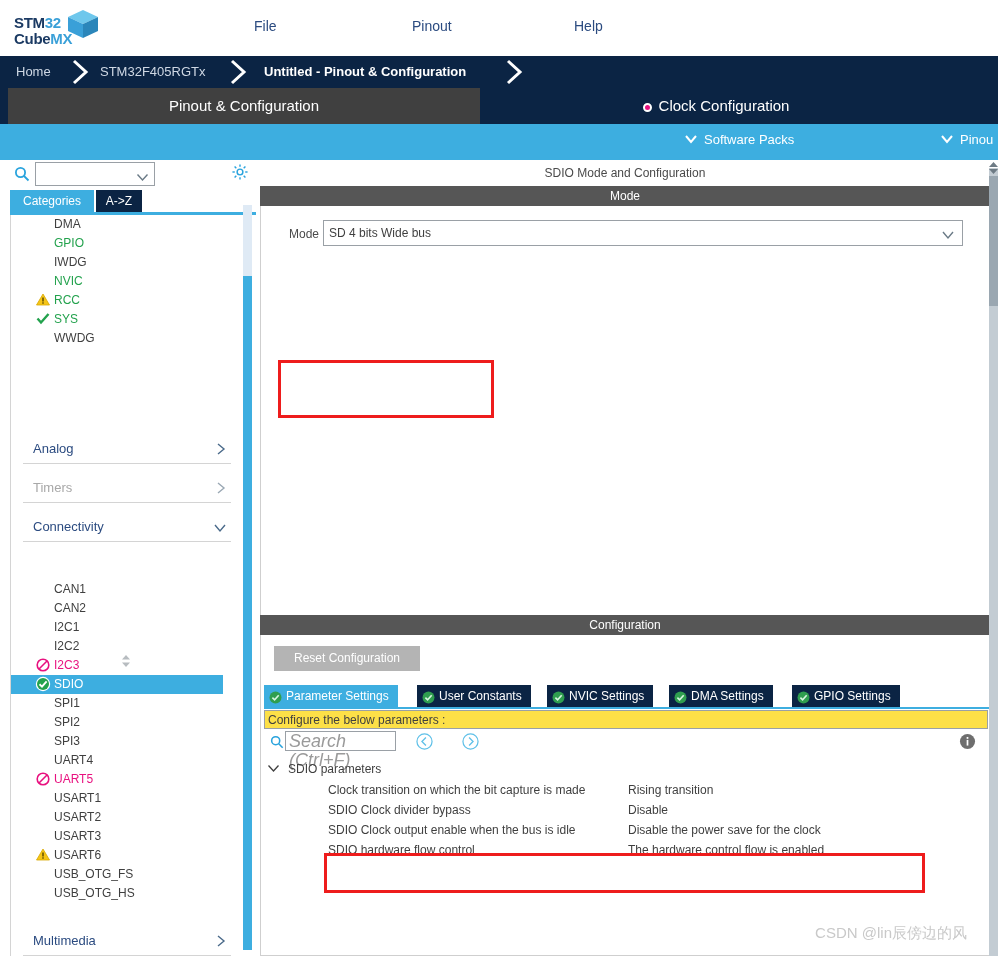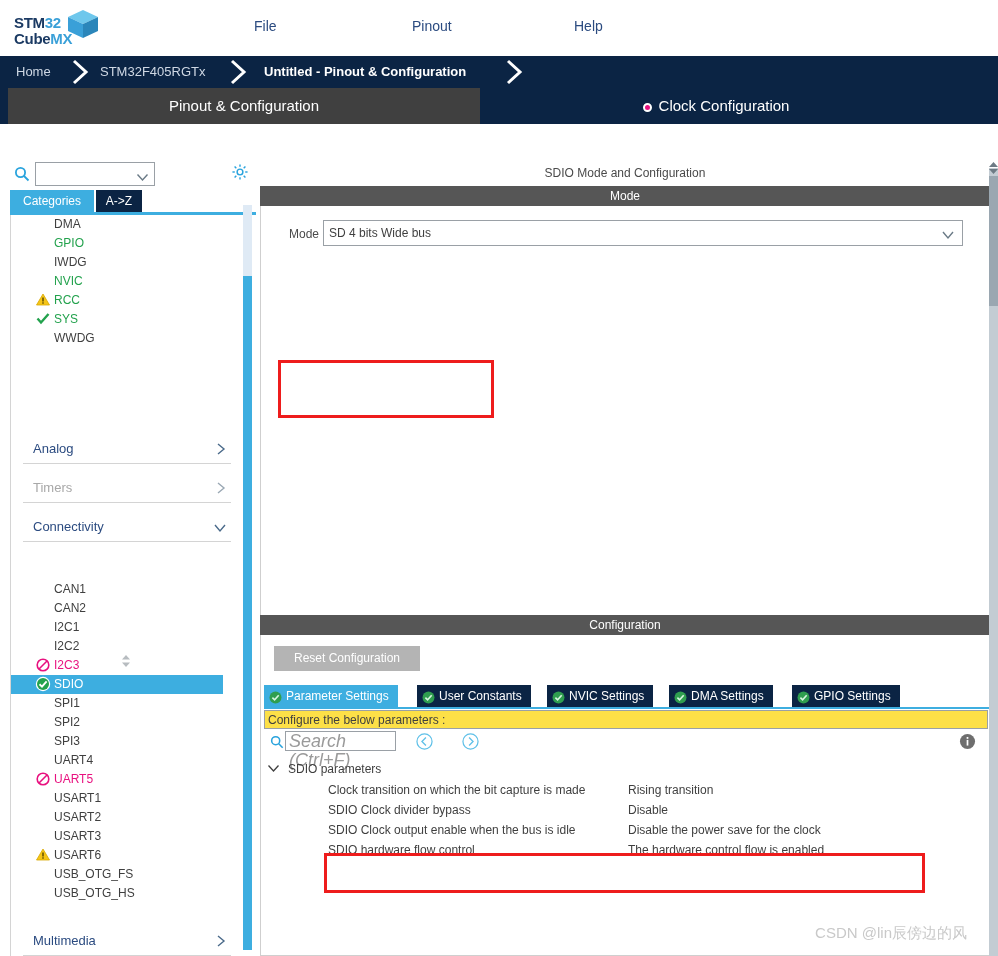--- a/index.html
+++ b/index.html
@@ -290,20 +290,36 @@
 
   <div class="tabstrip">
     <div class="tabstrip-bg"></div>
     <div class="main-tab active" id="tab-pinout">Pinout &amp; Configuration</div>
     <div class="main-tab inactive" id="tab-clock">
       <span class="tab-dot"></span><span>Clock Configuration</span>
     </div>
     <div class="main-tab inactive" id="tab-extra"></div>
   </div>
 
+  <div class="subbar">
+    <div class="subbar-item" id="sub-softpacks">
+      <span class="chev-down">
+        <svg width="14" height="10" viewBox="0 0 14 10">
+            <polyline points="2,2 7,8 12,2" fill="none" stroke="#ffffff" stroke-width="2"></polyline>
+          </svg>
+      </span><span>Software Packs</span>
+    </div>
+    <div class="subbar-item" id="sub-pinoutview">
+      <span class="chev-down">
+        <svg width="14" height="10" viewBox="0 0 14 10">
+            <polyline points="2,2 7,8 12,2" fill="none" stroke="#ffffff" stroke-width="2"></polyline>
+          </svg>
+      </span><span>Pinou</span>
+    </div>
+  </div>
 
   <div class="leftpanel">
 
     <div class="search-row">
       <span class="search-icon-l">
         <svg width="16" height="16" viewBox="0 0 16 16">
           <circle cx="6.5" cy="6.5" r="4.6" fill="none" stroke="#29a3dd" stroke-width="1.8"></circle>
           <line x1="10" y1="10" x2="14.5" y2="14.5" stroke="#29a3dd" stroke-width="1.8"></line>
         </svg>
       </span>

